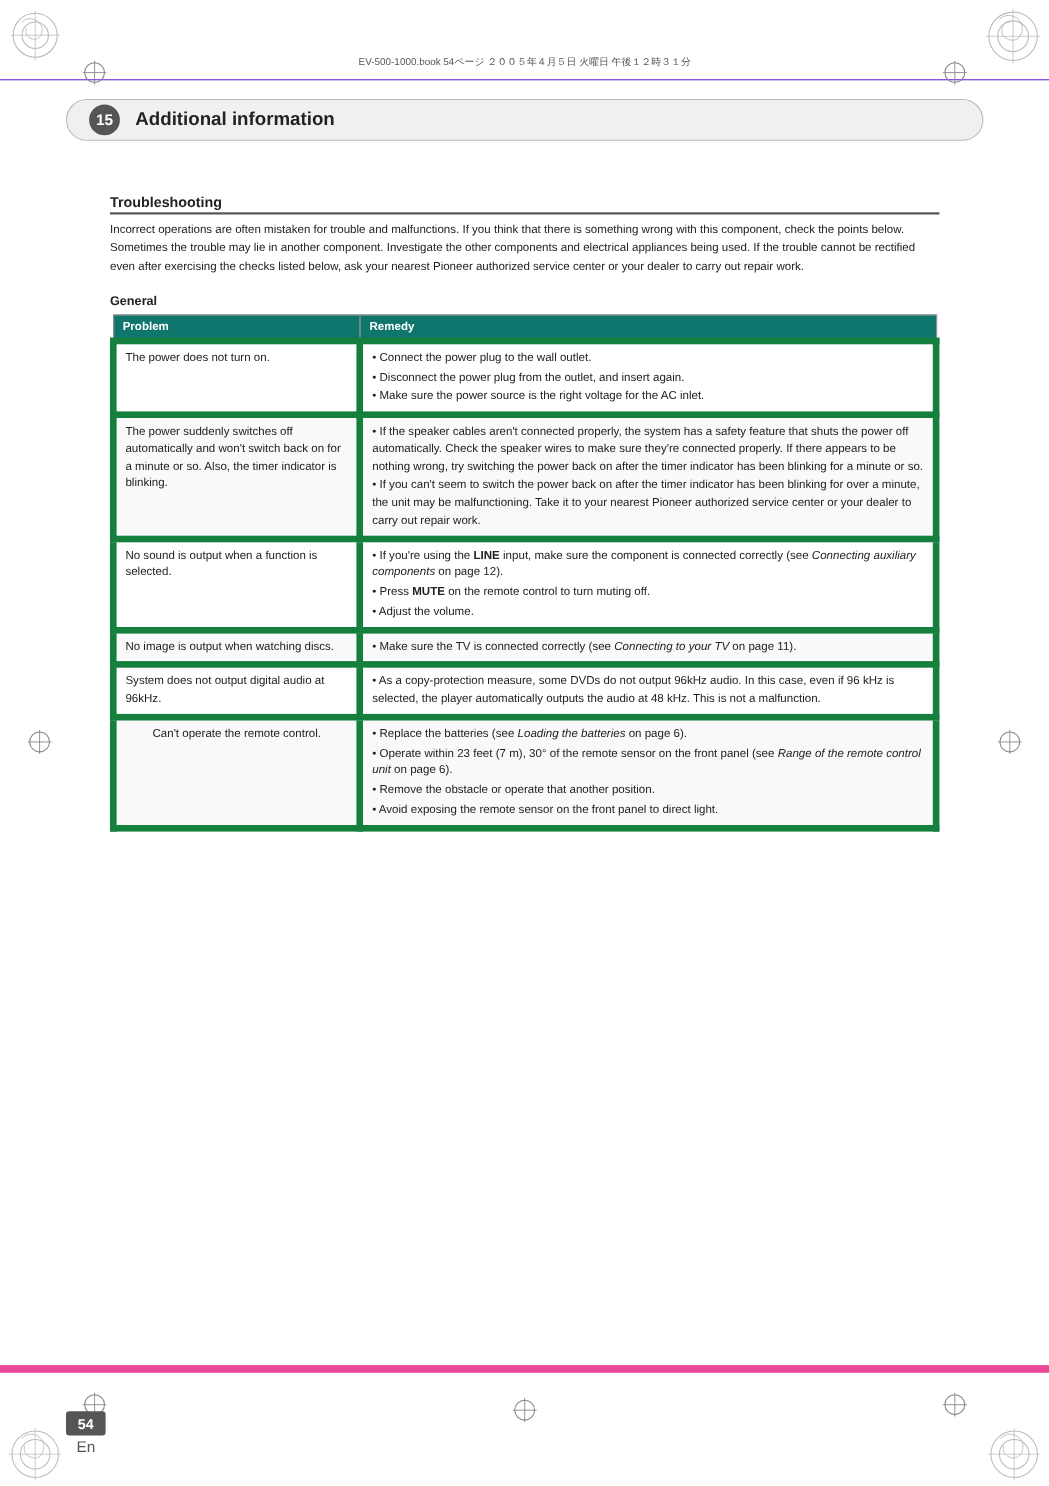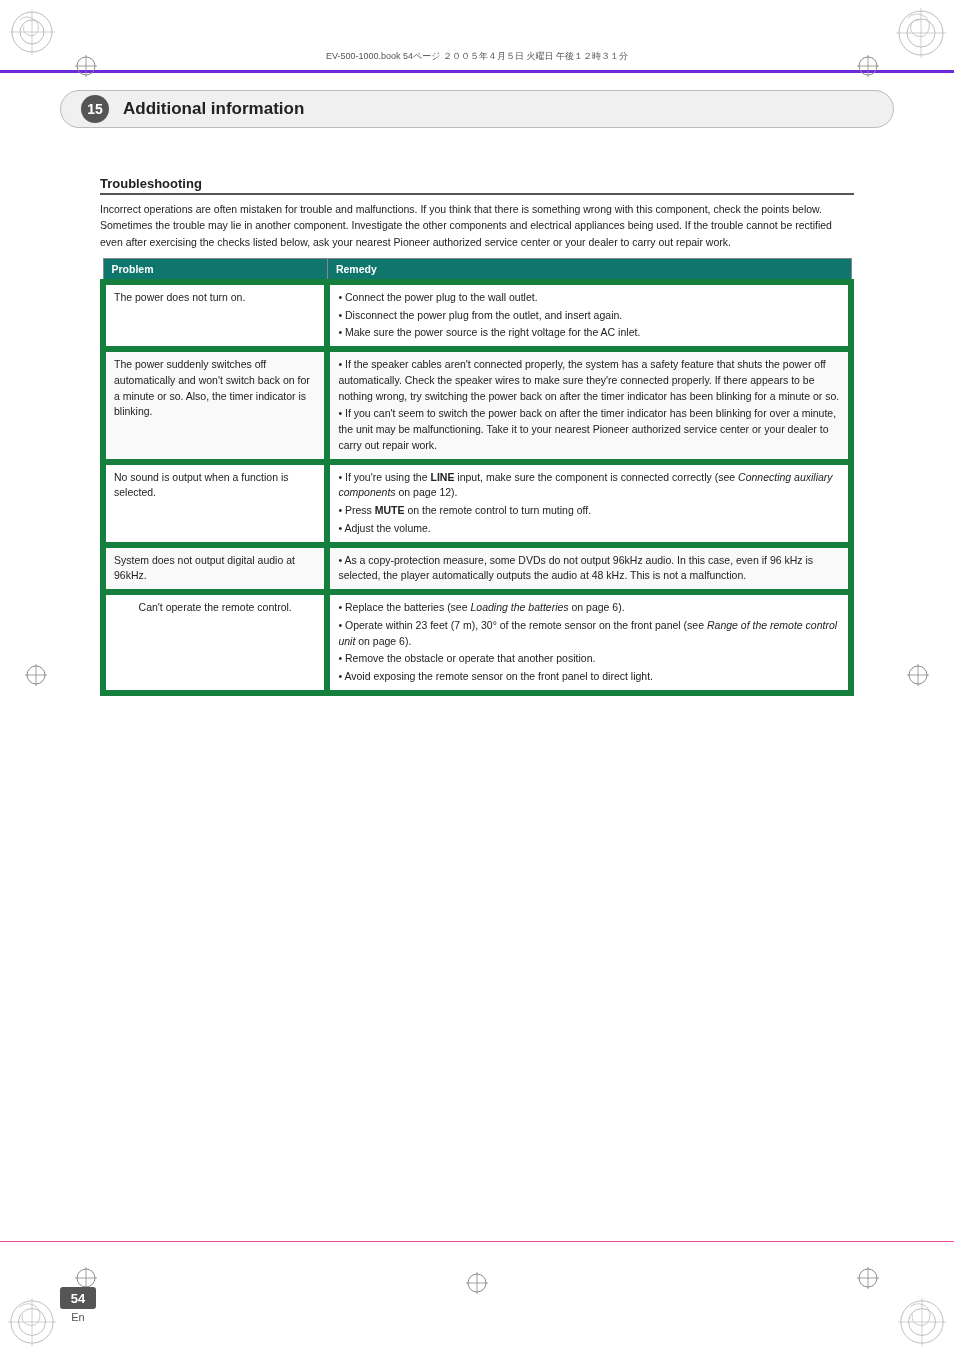--- a/index.html
+++ b/index.html
@@ -11,21 +11,21 @@
       width: 954px;
       min-height: 1351px;
       position: relative;
     }
 
     
     .top-strip {
       position: absolute;
       top: 0; left: 0; right: 0;
       height: 73px;
-      border-bottom: 3px solid #6d28d9;
+      border-bottom: 1px solid #6d28d9;
     }
     .top-strip-text {
       position: absolute;
       top: 50px;
       left: 50%;
       transform: translateX(-50%);
       font-size: 9px;
       color: #555;
       white-space: nowrap;
     }
@@ -143,21 +143,21 @@
       margin-left: 44px;
     }
 
     
     .bottom-area {
       position: absolute;
       bottom: 0;
       left: 0;
       right: 0;
       height: 110px;
-      border-top: 1px solid #ec4899;
+      border-top: 7px solid #ec4899;
       display: flex;
       align-items: center;
     }
     .page-number-box {
       position: absolute;
       bottom: 28px;
       left: 60px;
       display: flex;
       flex-direction: column;
       align-items: center;
@@ -168,21 +168,21 @@
       font-size: 13px;
       font-weight: bold;
       width: 36px;
       height: 22px;
       display: flex;
       align-items: center;
       justify-content: center;
       border-radius: 3px;
     }
     .page-en {
-      font-size: 11px;
+      font-size: 14px;
       color: #555;
       margin-top: 2px;
     }
   </style>
 </head>
 <body>
 
 <div class="top-strip">
 
   <div style="position:absolute;top:10px;left:10px;width:45px;height:45px;">
@@ -246,20 +246,21 @@
   </svg>
 </div>
 
 <div class="main-content">
 
   <div class="section-heading">Troubleshooting</div>
 
   <p class="intro-text">Incorrect operations are often mistaken for trouble and malfunctions. If you think that there is something wrong with this component, check the points below. Sometimes the trouble may lie in another component. Investigate the other components and electrical appliances being used. If the trouble cannot be rectified even after exercising the checks listed below, ask your nearest Pioneer authorized service center or your dealer to carry out repair work.</p>
 
 
+  <div class="subsection-heading">General</div>
 
   <table class="trouble-table">
     <thead>
       <tr>
         <th class="td-problem">Problem</th>
         <th class="td-remedy">Remedy</th>
       </tr>
     </thead>
     <tbody id="table-body">
     <tr>
@@ -279,20 +280,26 @@
         </tr>
         <tr>
           <td class="td-problem" style="font-size: 10.5px;">No sound is output when a function is selected.</td>
           <td class="td-remedy" style="font-size: 10.5px;">
             <span style="display: block;">• If you're using the <strong>LINE</strong> input, make sure the component is connected correctly (see <em>Connecting auxiliary components</em> on page 12).</span>
             <span style="display: block; margin-top: 2px;">• Press <strong>MUTE</strong> on the remote control to turn muting off.</span>
             <span style="display: block; margin-top: 2px;">• Adjust the volume.</span>
           </td>
         </tr>
         <tr>
+          <td class="td-problem" style="font-size: 10.5px;">No image is output when watching discs.</td>
+          <td class="td-remedy" style="font-size: 10.5px;">
+            <span style="display: block;">• Make sure the TV is connected correctly (see <em>Connecting to your TV</em> on page 11).</span>
+          </td>
+        </tr>
+        <tr>
           <td class="td-problem" style="font-size: 10.5px;">System does not output digital audio at 96kHz.</td>
           <td class="td-remedy" style="font-size: 10.5px;">
             <span style="display: block;">• As a copy-protection measure, some DVDs do not output 96kHz audio. In this case, even if 96 kHz is selected, the player automatically outputs the audio at 48 kHz. This is not a malfunction.</span>
           </td>
         </tr>
         <tr>
           <td class="td-problem" style="font-size: 10.5px; text-align: center;">Can't operate the remote control.</td>
           <td class="td-remedy" style="font-size: 10.5px;">
             <span style="display: block;">• Replace the batteries (see <em>Loading the batteries</em> on page 6).</span>
             <span style="display: block; margin-top: 2px;">• Operate within 23 feet (7 m), 30° of the remote sensor on the front panel (see <em>Range of the remote control unit</em> on page 6).</span>

